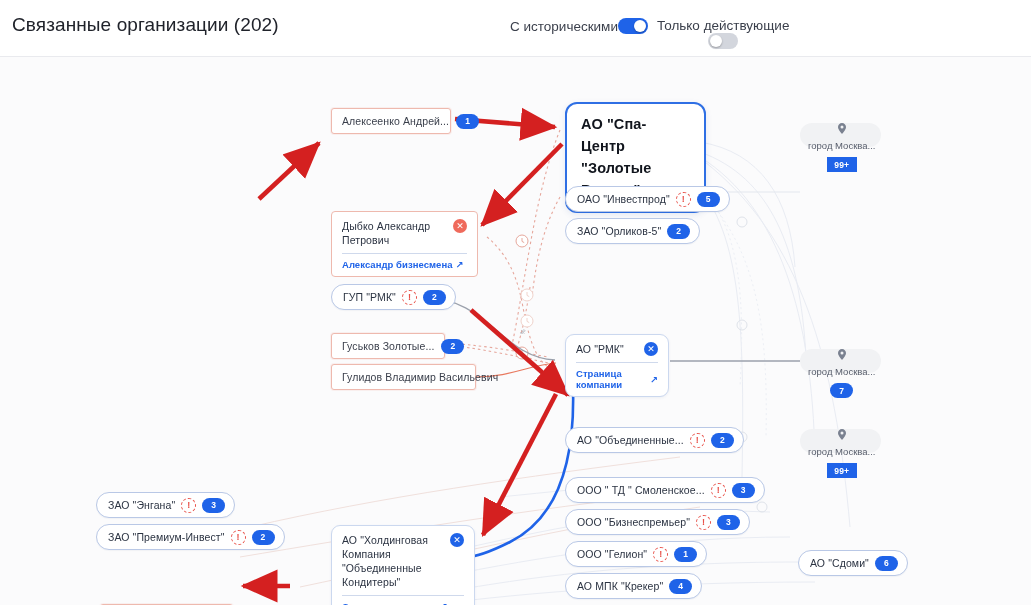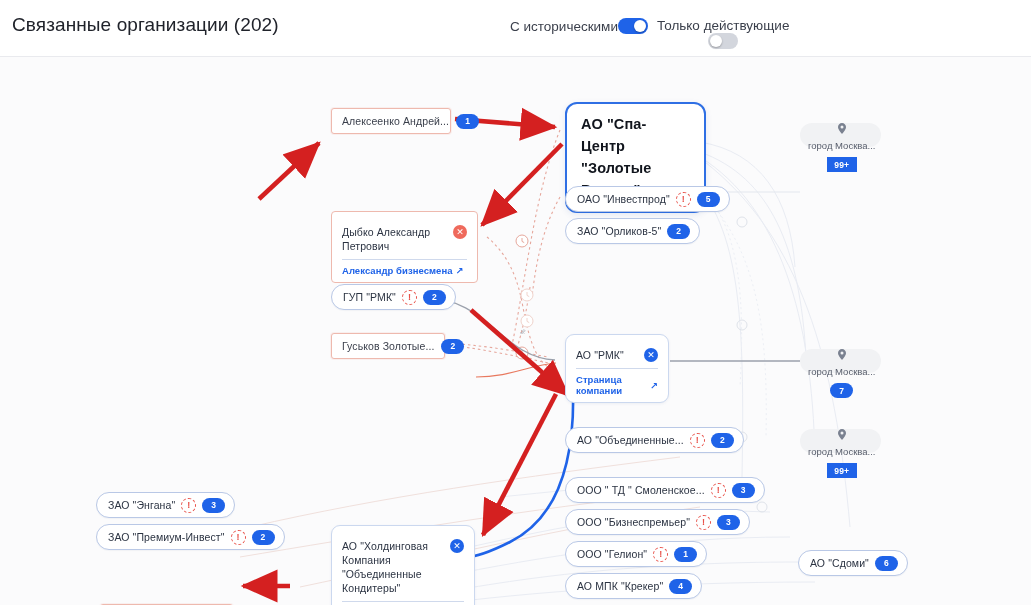--- a/index.html
+++ b/index.html
@@ -66,21 +66,21 @@
     border:1px solid #eeb9ae;border-radius:3px;
     background:#fff;
     font-size:10.5px;color:#3a3f4b;
     padding:0 10px;height:26px;gap:7px;
     box-shadow:0 0 0 1px rgba(240,180,168,.16);
   }
   .rect .nm{font-size:10.5px;color:#3a3f4b;letter-spacing:.1px;}
 
   
   .card{
-    display:block;border-radius:4px;background:#fff;padding:13px 10px 6px 10px;
+    display:block;border-radius:4px;background:#fff;padding:7px 10px 6px 10px;
     box-sizing:border-box;
   }
   .card.red{border:1px solid #eeb9ae;}
   .card.blue{border:1px solid #cbd8ef;border-radius:9px;box-shadow:0 1px 3px rgba(40,70,130,.07);}
   .card .title-row{display:flex;align-items:flex-start;justify-content:space-between;gap:6px;}
   .card .c-title{font-size:10.5px;color:#2b3342;line-height:14px;letter-spacing:.1px;}
   .card .divider{height:1px;background:#cfd9ec;margin:6px 0 5px 0;}
   .card .clink{
     font-size:9.5px;font-weight:bold;color:#1f63e8;letter-spacing:.05px;
     display:flex;align-items:center;gap:3px;
@@ -267,20 +267,23 @@
       <span class="nm">ГУП "РМК"</span>
       <span class="warn">!</span>
       <span class="badge">2</span>
     </div>
 
     <div class="node rect" style="left:331px;top:276px;width:114px;">
       <span class="nm">Гуськов Золотые...</span>
       <span class="badge">2</span>
     </div>
 
+    <div class="node rect" style="left:331px;top:307px;width:145px;">
+      <span class="nm">Гулидов Владимир Васильевич</span>
+    </div>
 
     <div class="node pill" style="left:565px;top:129px;">
       <span class="nm">ОАО "Инвестпрод"</span>
       <span class="warn">!</span>
       <span class="badge">5</span>
     </div>
 
     <div class="node pill" style="left:565px;top:161px;">
       <span class="nm">ЗАО "Орликов-5"</span>
       <span class="badge">2</span>

